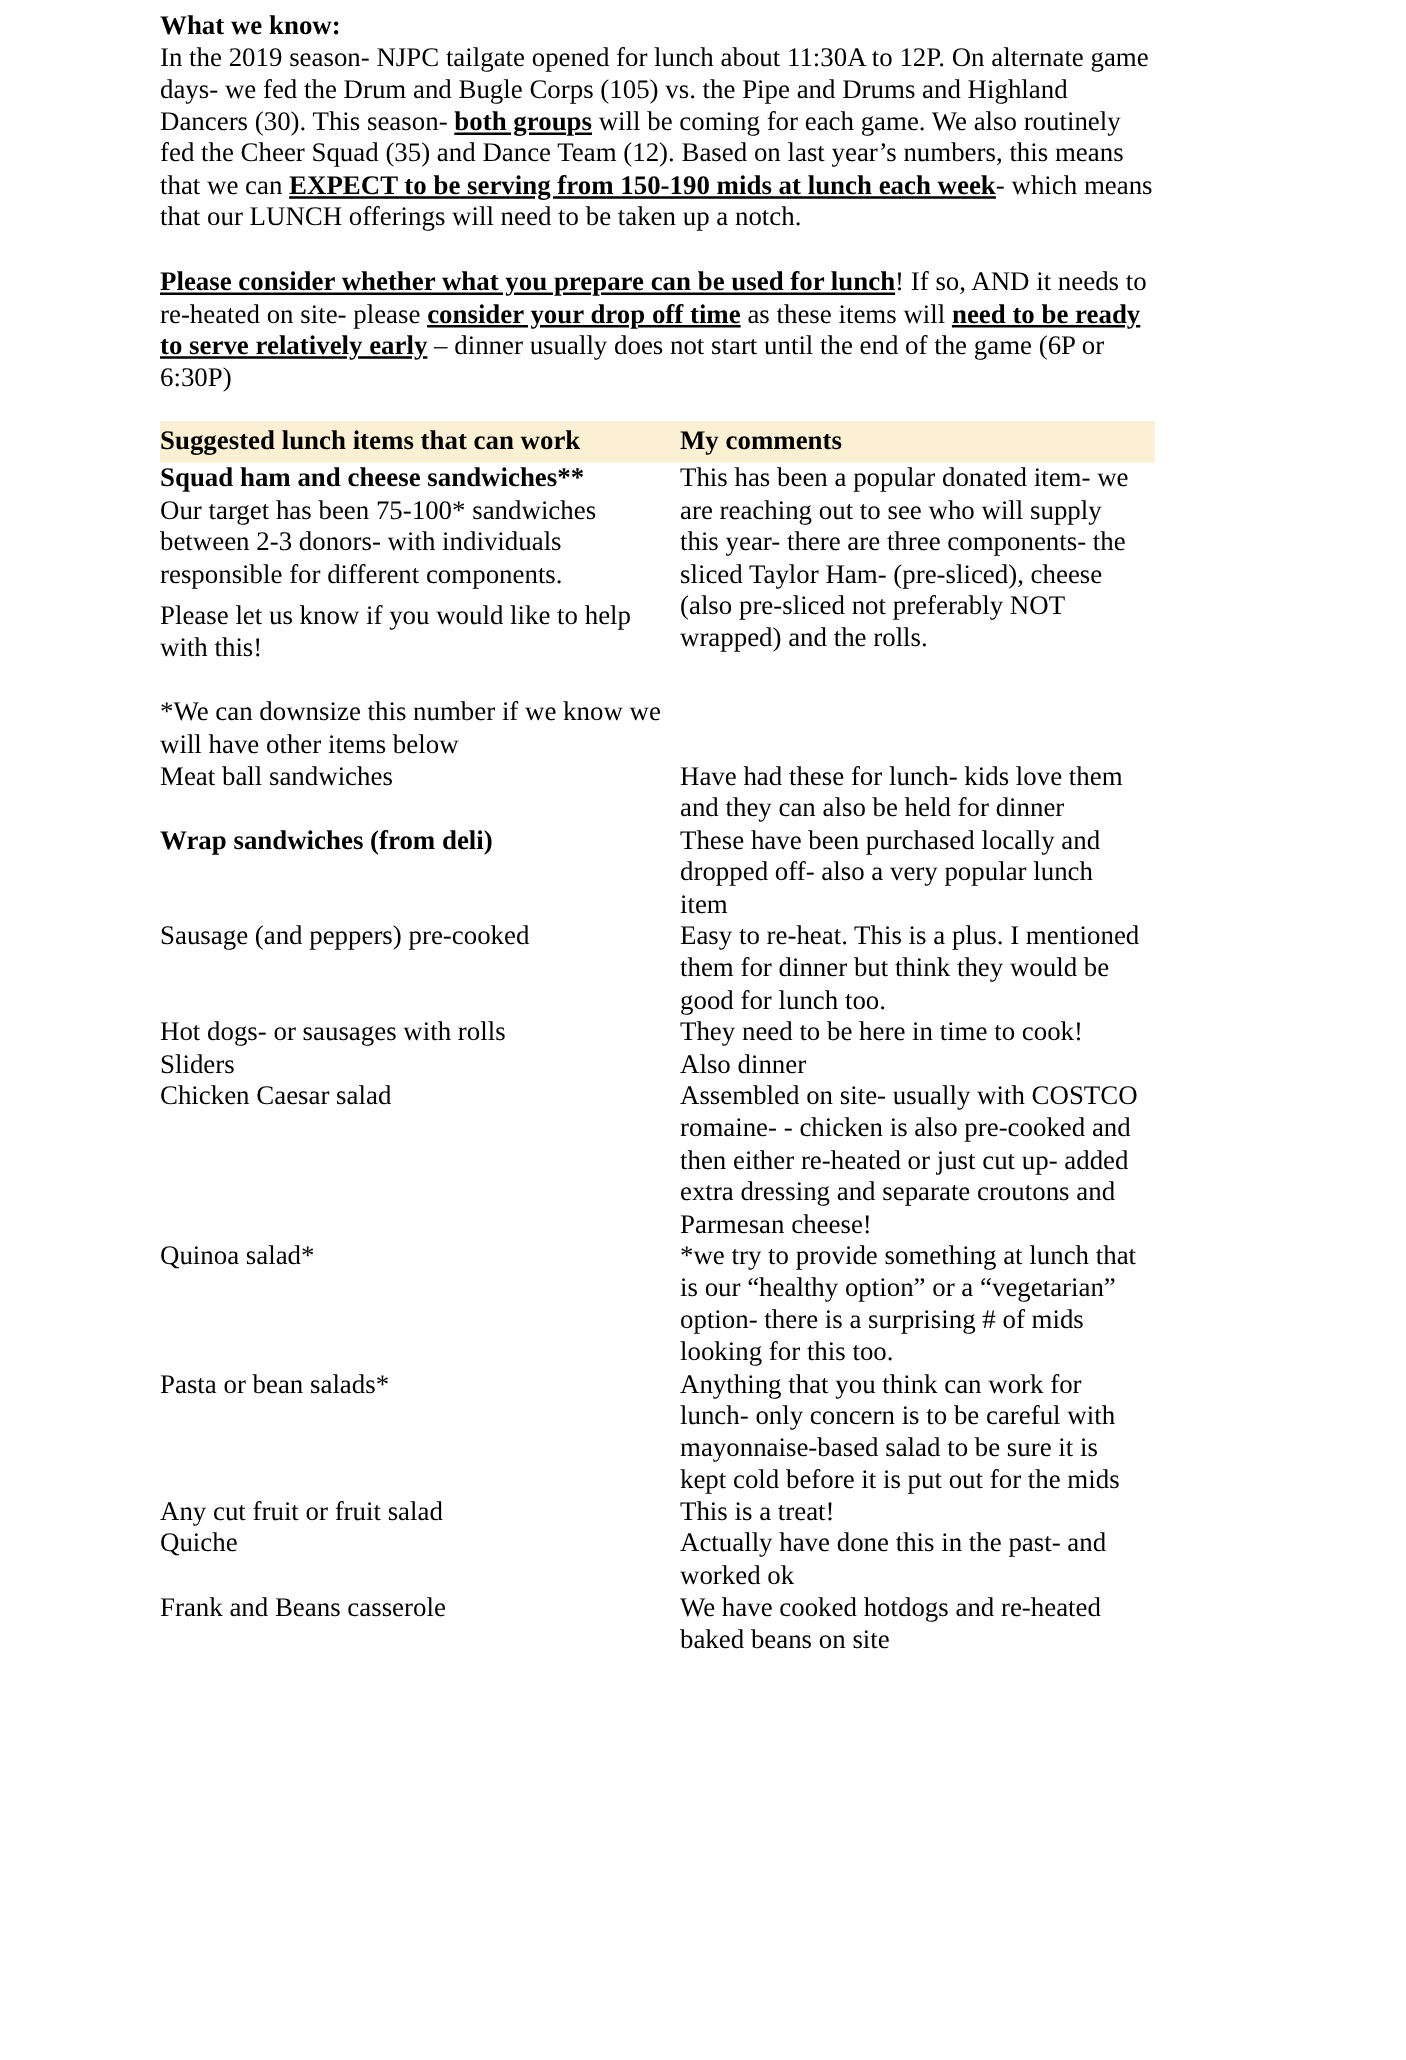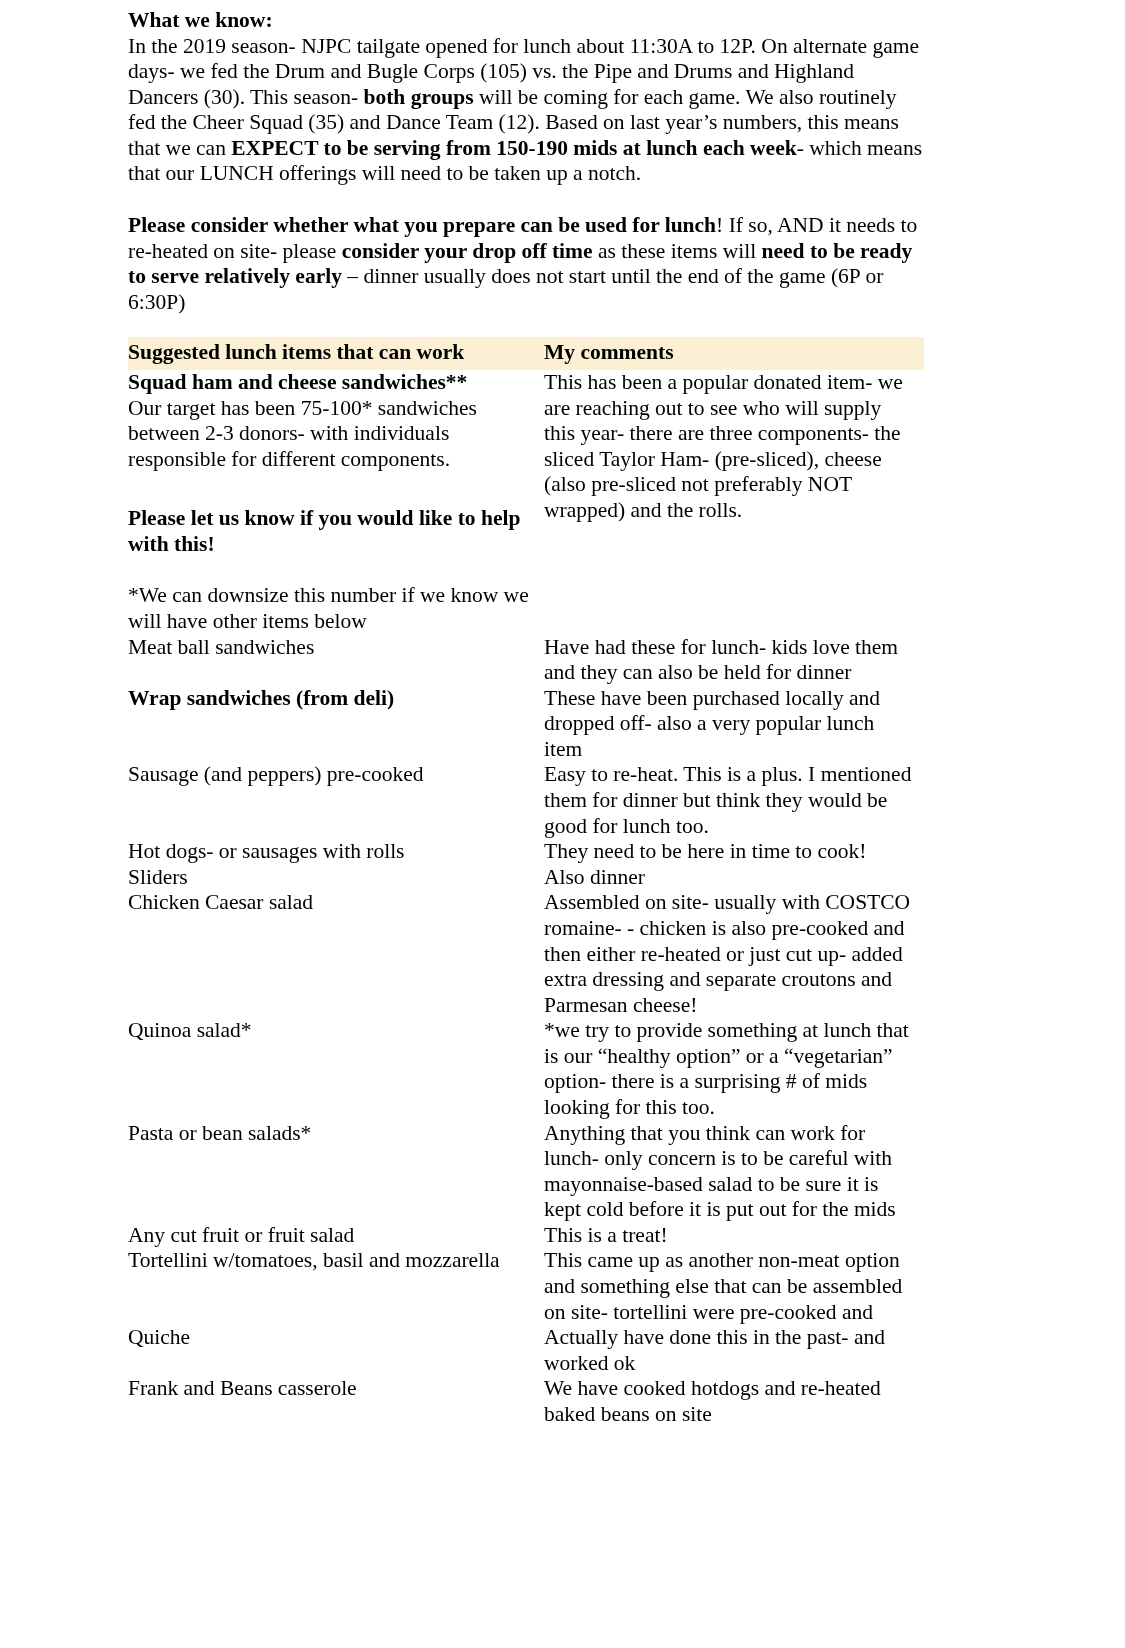--- a/index.html
+++ b/index.html
@@ -31,21 +31,21 @@
   }
   .intro-block .lead {
     font-weight: bold;
     display: block;
   }
   .para {
     margin: 0 0 0 0;
     text-align: left;
   }
   .spacer-md { height: 26px; }
-  b, strong { font-weight: bold; }
+  b, strong { font-weight: bold; text-decoration: underline; }
 
   table.items {
     border-collapse: collapse;
     width: 100%;
     table-layout: fixed;
   }
   table.items td {
     vertical-align: top;
     padding: 0 8px 0 0;
     font-size: 21.5px;
@@ -53,21 +53,21 @@
   }
   table.items tr.header td {
     background: #fbefd4;
     font-weight: bold;
     padding: 3px 8px 4px 0;
   }
   table.items tr.header td.left { padding-left: 0; }
   td.col-left { width: 408px; }
   td.col-right { width: 100%; }
   .cell-bold { font-weight: bold; }
-  .subnote { margin-top: 34px; font-weight: bold; }
+  .subnote { margin-top: 8px; font-weight: normal; }
   .subnote2 { margin-top: 26px; }
   .tbl-wrap { margin-top: 22px; }
   .item-spaced td { padding-top: 8px; }
 </style>
 </head>
 <body>
 
 <div class="page">
 
   <div class="intro-block">
@@ -164,28 +164,20 @@
           <tr class="item-spaced">
             <td class="col-left">
               <div>Any cut fruit or fruit salad</div>
             </td>
             <td class="col-right">
               <div>This is a treat!</div>
             </td>
           </tr>
           <tr class="item-spaced">
             <td class="col-left">
-              <div>Tortellini w/tomatoes, basil and mozzarella</div>
-            </td>
-            <td class="col-right">
-              <div>This came up as another non-meat option and something else that can be assembled on site- tortellini were pre-cooked and</div>
-            </td>
-          </tr>
-          <tr class="item-spaced">
-            <td class="col-left">
               <div>Quiche</div>
             </td>
             <td class="col-right">
               <div>Actually have done this in the past- and worked ok</div>
             </td>
           </tr>
           <tr class="item-spaced">
             <td class="col-left">
               <div>Frank and Beans casserole</div>
             </td>

